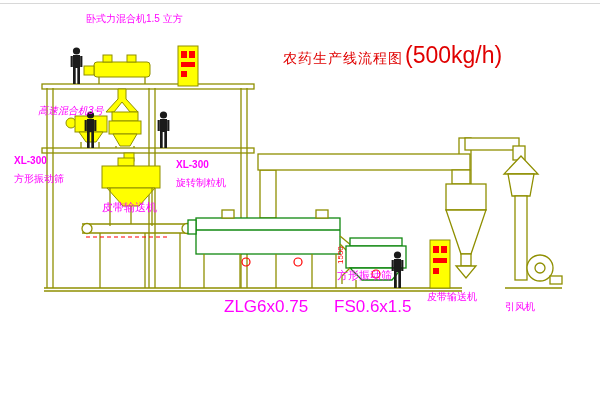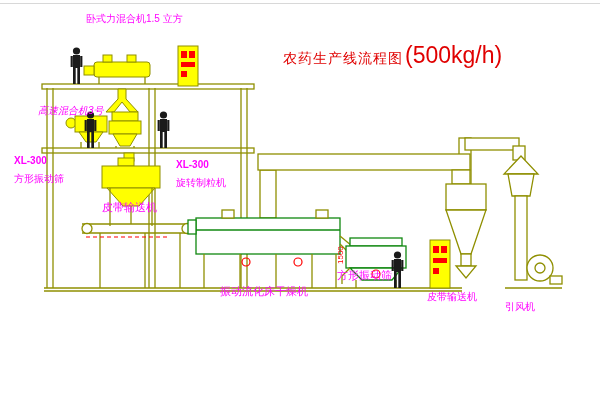--- a/index.html
+++ b/index.html
@@ -191,20 +191,21 @@
   <div class="label fs10" style="left:38px;top:106px;font-style:italic;">高速混合机3号</div>
 
   <div class="label fs14" style="left:14px;top:156px;">XL-300</div>
   <div class="label fs10" style="left:14px;top:174px;">方形振动筛</div>
 
   <div class="label fs14" style="left:176px;top:160px;">XL-300</div>
   <div class="label fs10" style="left:176px;top:178px;text-align:center;">旋转制粒机</div>
 
   <div class="label fs11" style="left:102px;top:202px;">皮带输送机</div>
 
-  <div class="label fs11" style="left:220px;top:286px;">振动流化床干燥机</div>
+  <div class="label fs16" style="left:224px;top:298px;">ZLG6x0.75</div>
 
   <div class="label fs11" style="left:337px;top:270px;">方形振动筛</div>
+  <div class="label fs16" style="left:334px;top:298px;">FS0.6x1.5</div>
 
   <div class="label fs10" style="left:427px;top:292px;">皮带输送机</div>
 
   <div class="label fs10" style="left:505px;top:302px;">引风机</div>
 </div>
 
 </body></html>

